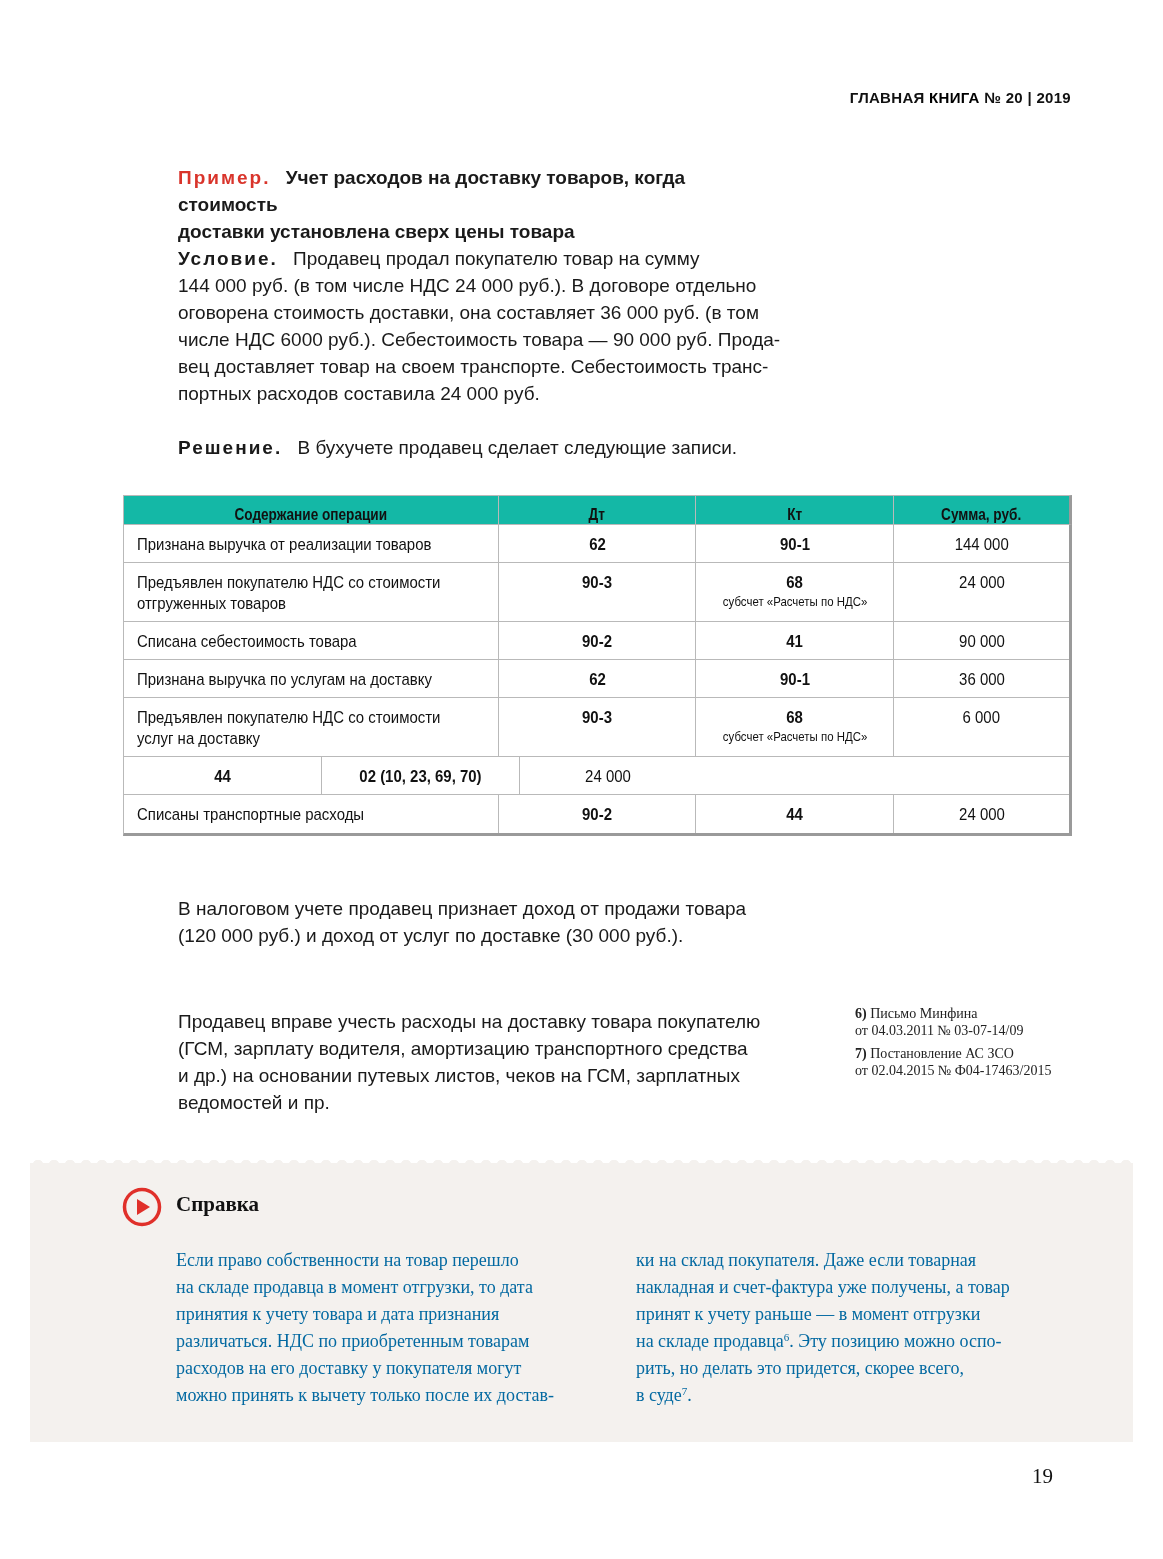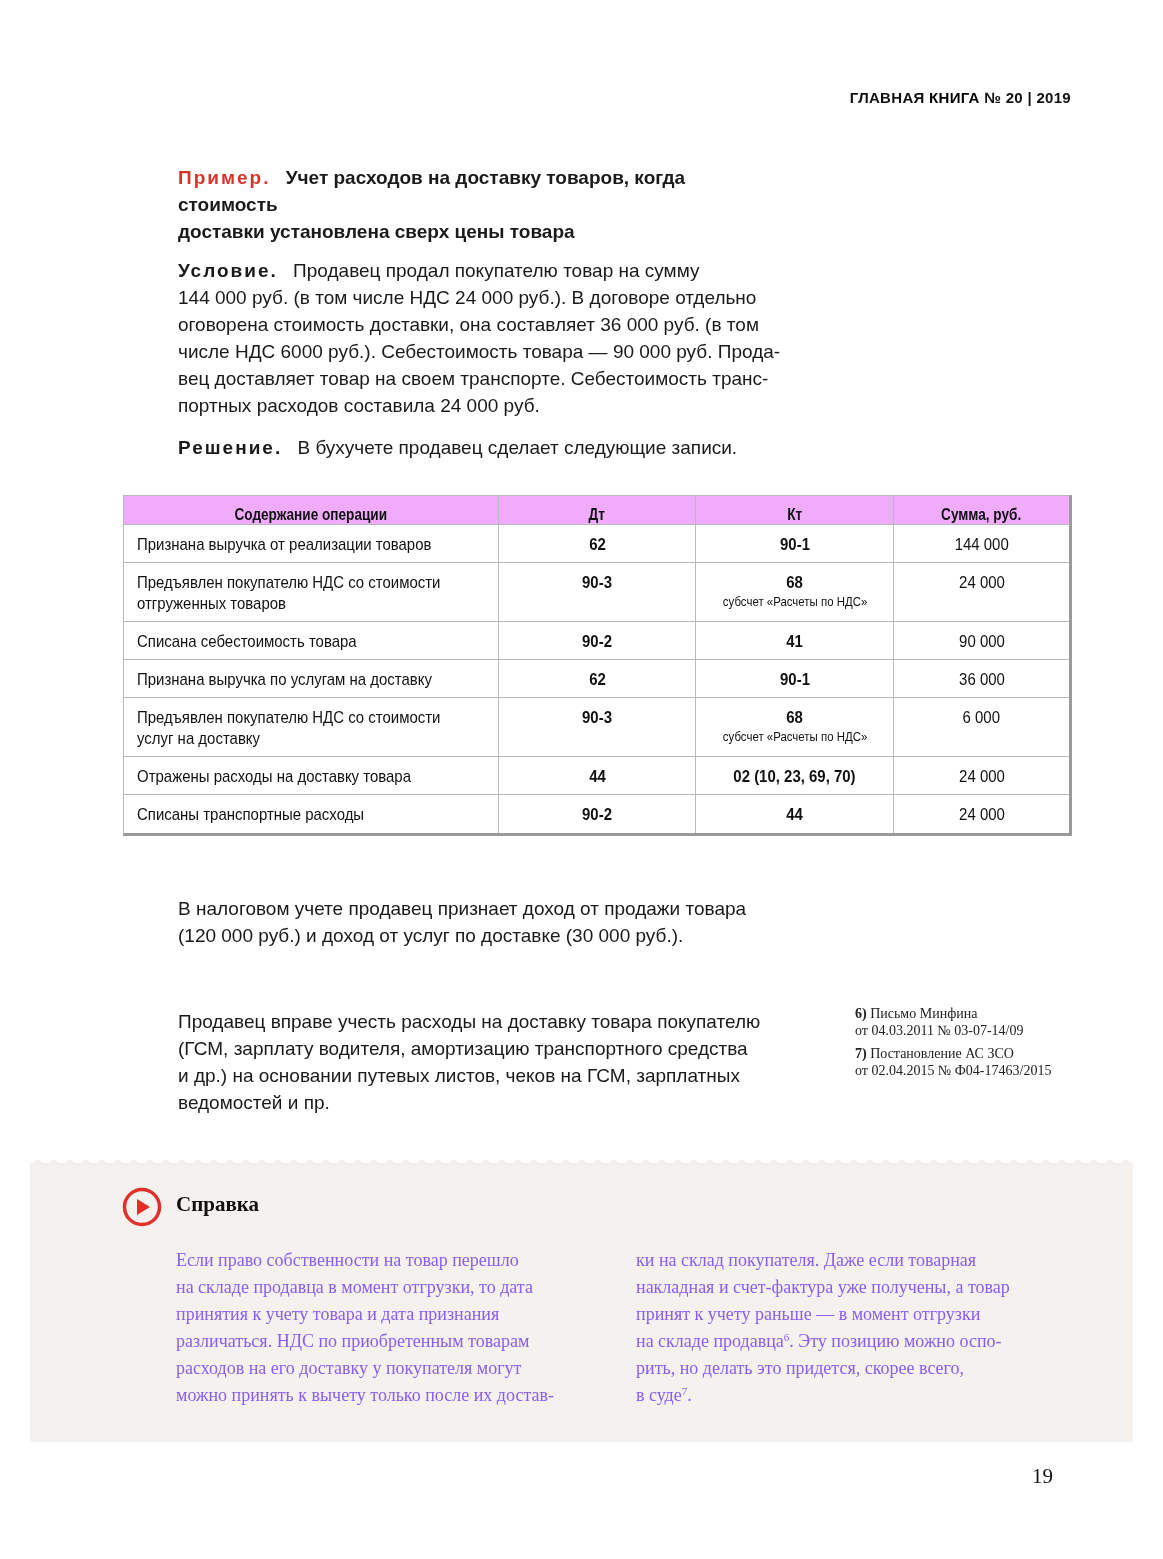--- a/index.html
+++ b/index.html
@@ -13,25 +13,25 @@
     }
     .masthead .brand-accent { color: #000000; }
     .masthead .issue { font-family: Liberation Sans, sans-serif; font-weight: bold; font-size: 15px; }
 
     .content { position: absolute; left: 178px; width: 610px; font-size: 19px; line-height: 27px; color: #1a1a1a; }
     .lead-label { font-weight: bold; letter-spacing: 2px; margin-right: 10px; }
     .example-label { color: #d9342b; }
     .example-title { font-weight: bold; }
 
     #example-block { top: 164px; }
-    #condition-block { top: 245px; margin-top: 12px; }
+    #condition-block { top: 245px; }
     #solution-block { top: 434px; }
     .tbl-head {
       position: absolute; top: 495px; left: 123px; width: 949px; height: 41px;
-      background: #f0abfc; border: 1px solid #b9b9b9; border-right: 3px solid #9a9a9a; border-bottom: 3px solid #9a9a9a;
+      background: #14b8a6; border: 1px solid #b9b9b9; border-right: 3px solid #9a9a9a; border-bottom: 3px solid #9a9a9a;
       display: flex;
     }
     .tbl-head .th {
       display: flex; align-items: center; justify-content: center;
       font-weight: bold; font-size: 16px; transform: scaleX(0.85); color: #111;
     }
     .th-wrap { border-right: 1px solid #b9b9b9; display: flex; align-items: center; justify-content: center; height: 100%; }
     .th-wrap:last-child { border-right: none; }
     .c1 { width: 375px; }
     .c2 { width: 198px; }
@@ -70,21 +70,21 @@
       position: absolute; left: 30px; top: 1163px; width: 1103px; height: 279px;
       background: #f4f1ee;
     }
     .info-box .scallop {
       position: absolute; left: 0; top: -6px; width: 100%; height: 8px;
       background: radial-gradient(circle at 8px 8px, #f4f1ee 5px, transparent 5.5px);
       background-size: 16px 8px; background-repeat: repeat-x;
     }
     .info-icon { position: absolute; left: 92px; top: 24px; width: 40px; height: 40px; }
     .info-title { position: absolute; left: 146px; top: 29px; font-family: "Liberation Serif", serif; font-weight: bold; font-size: 21px; color: #111; }
-    .info-col { position: absolute; top: 84px; width: 440px; font-family: "Liberation Serif", serif; font-size: 18px; line-height: 27px; color: #8b5cf6; }
+    .info-col { position: absolute; top: 84px; width: 440px; font-family: "Liberation Serif", serif; font-size: 18px; line-height: 27px; color: #0369a1; }
     .info-col.left { left: 146px; }
     .info-col.right { left: 606px; }
     .info-col .line { white-space: nowrap; display: block; }
     sup { font-size: 11px; vertical-align: 6px; line-height: 0; }
 
     .page-number { position: absolute; left: 1032px; top: 1464px; font-family: "Liberation Serif", serif; font-size: 21px; color: #111; }
   </style>
 </head>
 <body>
 
@@ -177,21 +177,20 @@
     </div>
     <div class="td acct c2"><span class="txt">90-3</span></div>
     <div class="td acct c3">
       <span class="txt">68</span>
       <span class="sub"><span class="txt">субсчет «Расчеты по НДС»</span></span>
     </div>
     <div class="td sum c4"><span class="txt">6 000</span></div>
   </div>
 
   <div class="tr h38">
-    <div class="td op c1"><span class="txt">Отражены расходы на доставку товара</span></div>
     <div class="td acct c2"><span class="txt">44</span></div>
     <div class="td acct c3"><span class="txt">02 (10, 23, 69, 70)</span></div>
     <div class="td sum c4"><span class="txt">24 000</span></div>
   </div>
 
   <div class="tr h38">
     <div class="td op c1"><span class="txt">Списаны транспортные расходы</span></div>
     <div class="td acct c2"><span class="txt">90-2</span></div>
     <div class="td acct c3"><span class="txt">44</span></div>
     <div class="td sum c4"><span class="txt">24 000</span></div>

